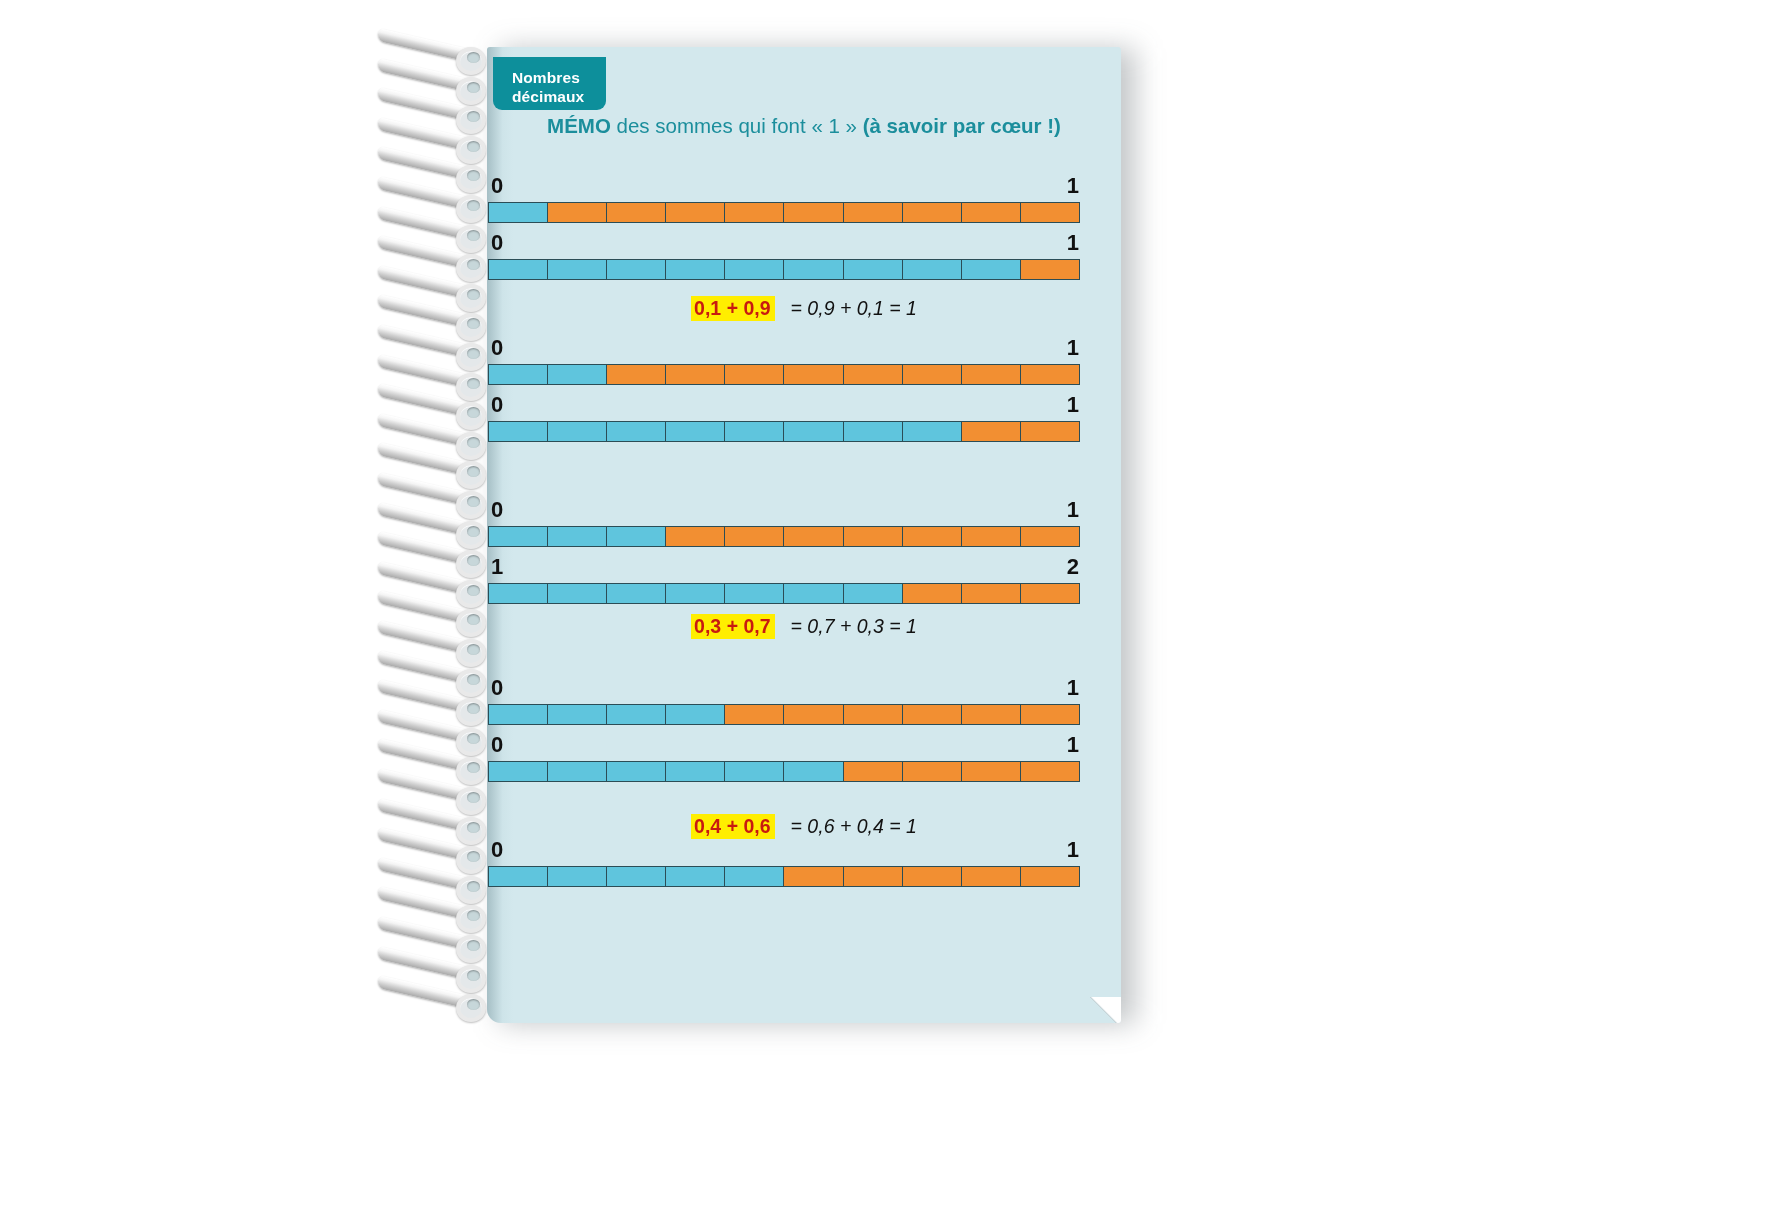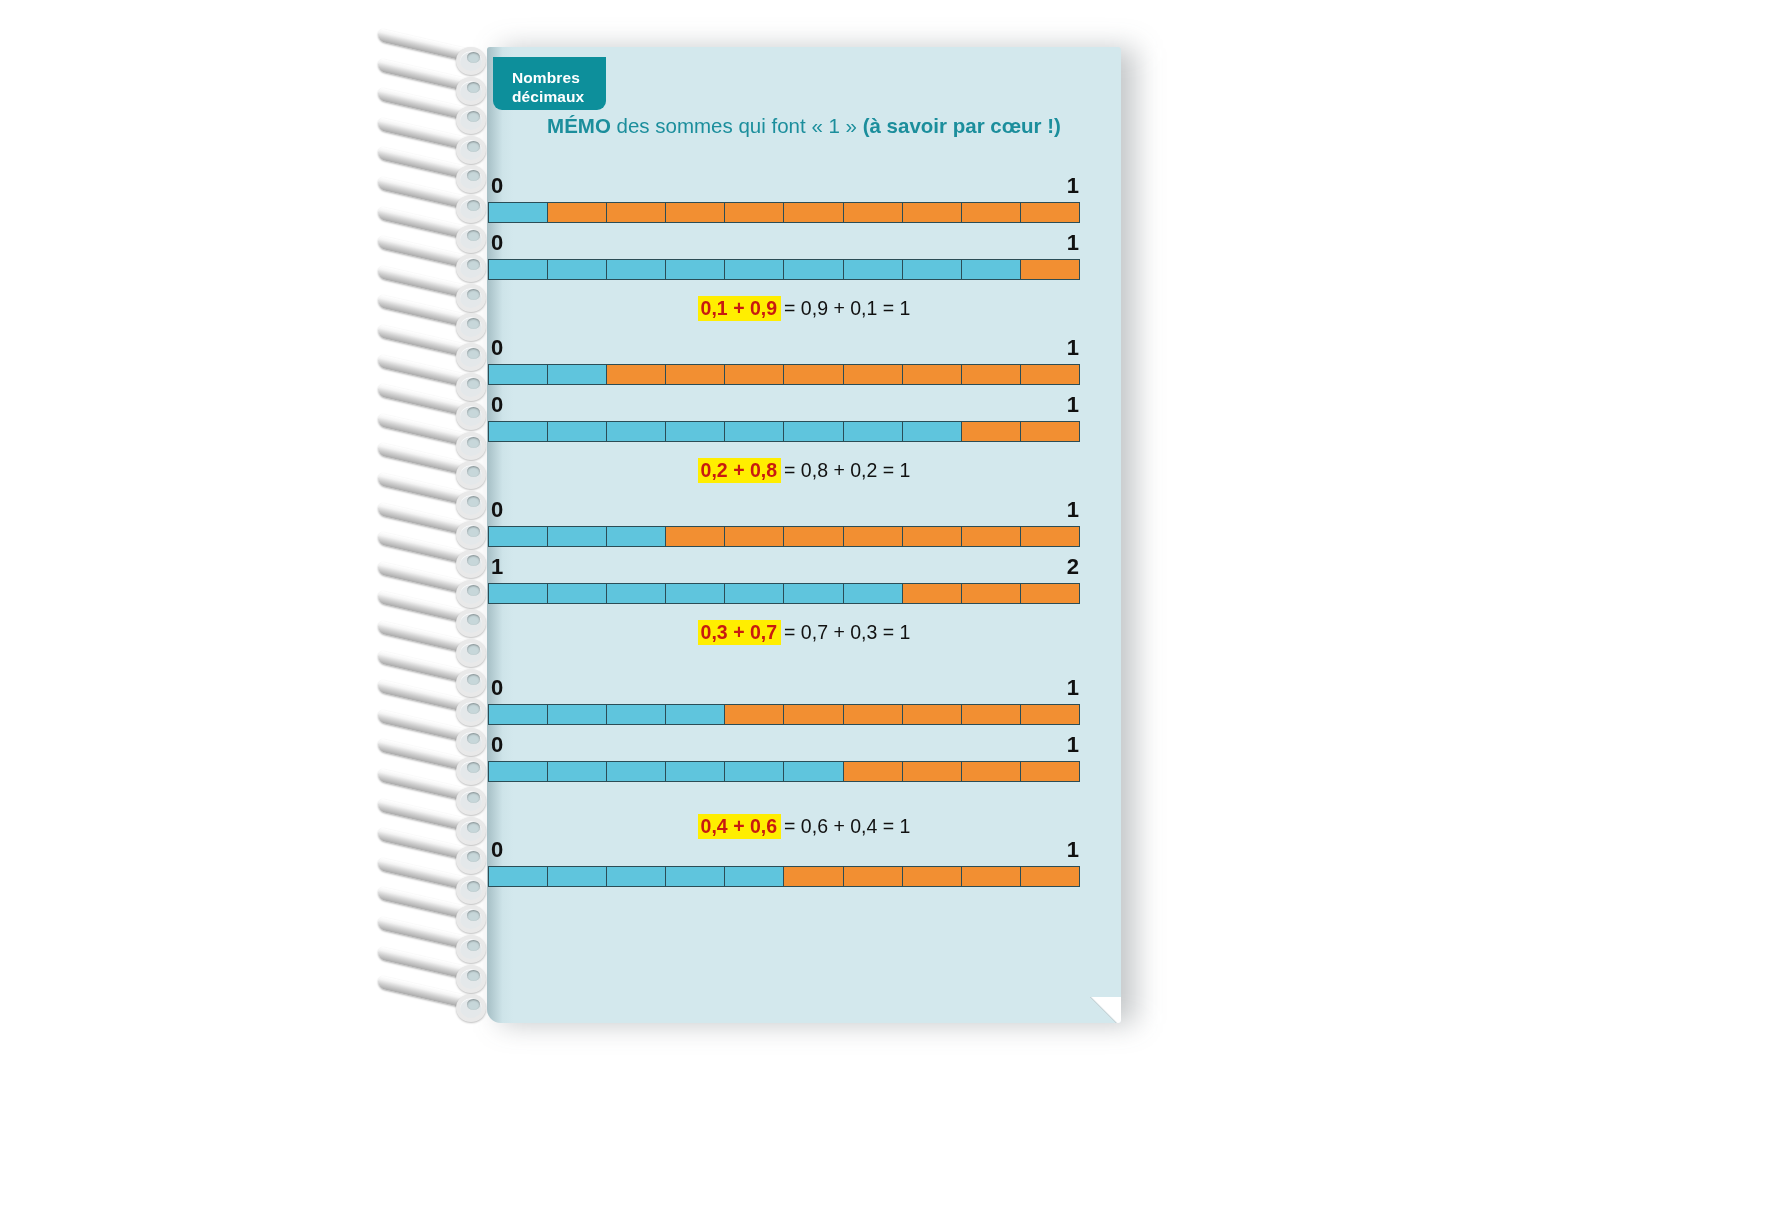--- a/index.html
+++ b/index.html
@@ -120,21 +120,21 @@
     line-height:26px;
     color:#111111;
     white-space:nowrap;
   }
   .eq .hl{
     background:#ffee00;
     color:#c81a10;
     font-weight:bold;
     padding:1px 4px 2px 3px;
   }
-  .eq .rest{color:#111111;padding-left:3px;}
+  .eq .rest{color:#111111;padding-left:16px;font-style:italic;}
 </style>
 </head>
 <body>
 
 <div id="page-shadow"></div>
 
 <div id="spiral">
     <div class="coil" style="left: 0px; top: 0px;">
       <div class="wire"></div>
       <div class="ring"></div>
@@ -375,21 +375,20 @@
               <div class="seg b"></div>
               <div class="seg b"></div>
               <div class="seg b"></div>
               <div class="seg b"></div>
               <div class="seg b"></div>
               <div class="seg b"></div>
               <div class="seg o"></div>
               <div class="seg o"></div>
             </div>
           </div>
-          <div class="eq" style="margin-top: 6px;"><span class="hl">0,2 + 0,8</span><span class="rest">= 0,8 + 0,2 = 1</span></div>
         </div>
         <div class="grp" style="top: 452px;">
           <div class="row">
             <div class="ends">
               <span class="e l" style="left: 4px;">0</span>
               <span class="e r" style="right: 42px;">1</span>
             </div>
             <div class="bar" style="left: 1px;">
               <div class="seg b"></div>
               <div class="seg b"></div>
@@ -414,21 +413,21 @@
               <div class="seg b"></div>
               <div class="seg b"></div>
               <div class="seg b"></div>
               <div class="seg b"></div>
               <div class="seg b"></div>
               <div class="seg o"></div>
               <div class="seg o"></div>
               <div class="seg o"></div>
             </div>
           </div>
-          <div class="eq" style="margin-top: 6px;"><span class="hl">0,3 + 0,7</span><span class="rest">= 0,7 + 0,3 = 1</span></div>
+          <div class="eq" style=""><span class="hl">0,3 + 0,7</span><span class="rest">= 0,7 + 0,3 = 1</span></div>
         </div>
         <div class="grp" style="top: 630px;">
           <div class="row">
             <div class="ends">
               <span class="e l" style="left: 4px;">0</span>
               <span class="e r" style="right: 42px;">1</span>
             </div>
             <div class="bar" style="left: 1px;">
               <div class="seg b"></div>
               <div class="seg b"></div>

